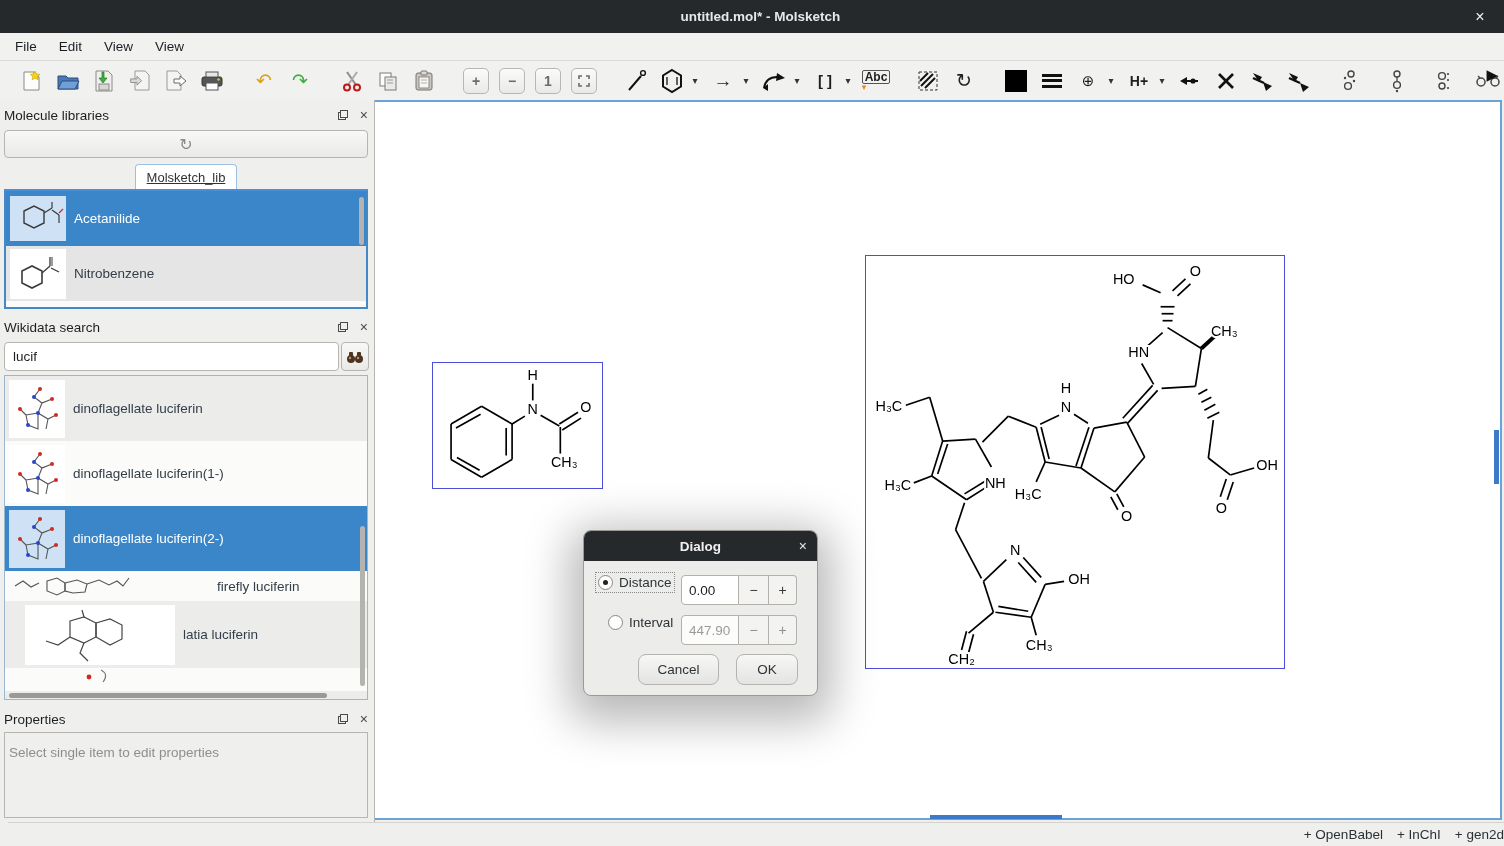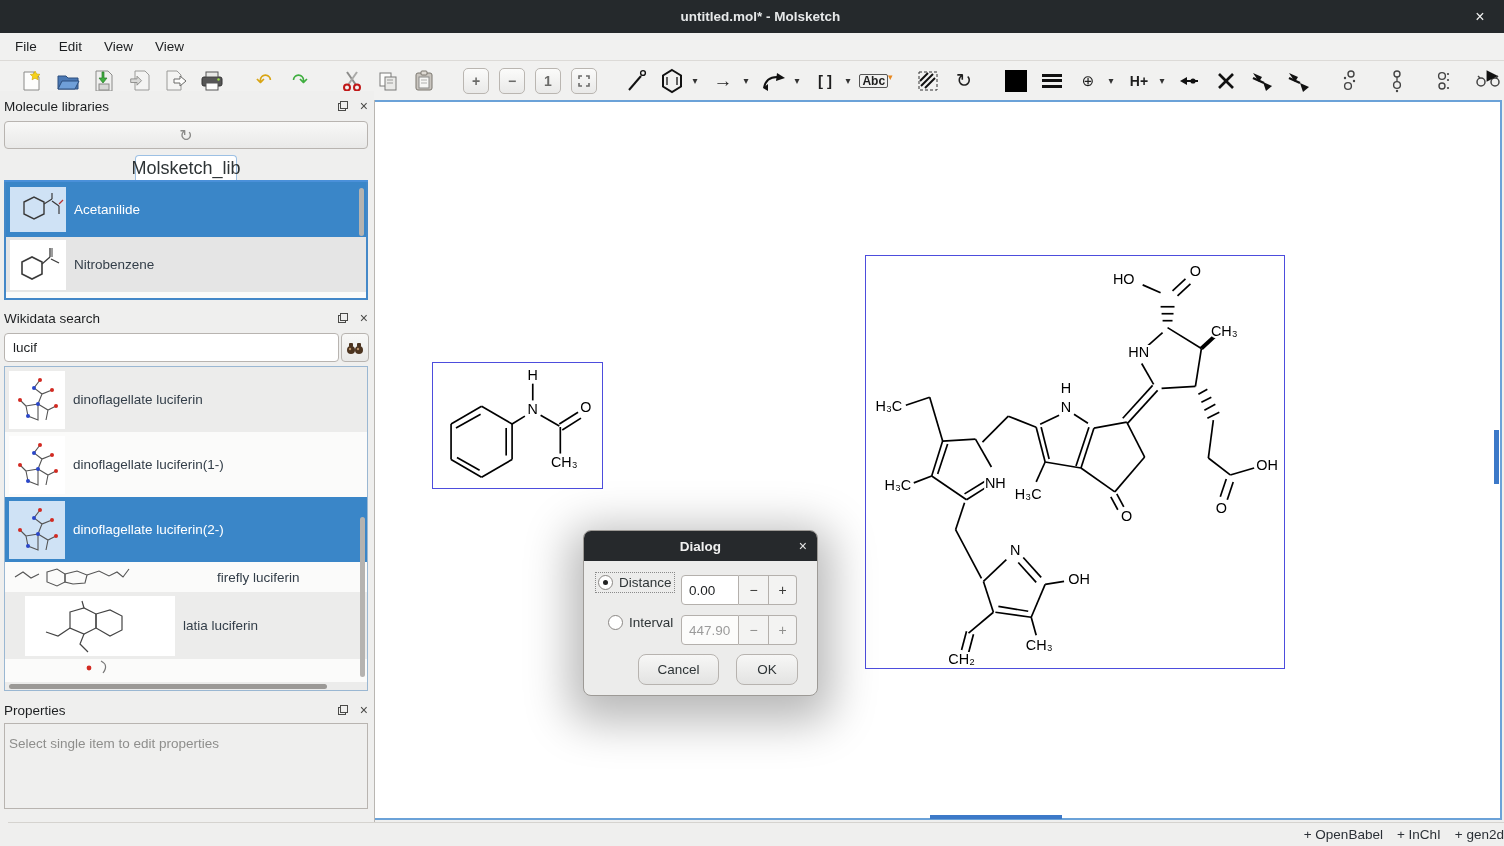--- a/index.html
+++ b/index.html
@@ -16,46 +16,46 @@
   .menu-item { font-size:13.5px; color:#1c1e20; padding:4px 11px; }
 
   
   .toolbar { position:absolute; left:0; top:61px; width:1504px; height:39px; background:#f1f1f0; display:flex; align-items:center; padding-left:14px; }
   .tb { height:30px; min-width:30px; display:flex; align-items:center; justify-content:center; margin:0 3px; color:#1e1e1e; }
   .tb.dd { min-width:14px; margin-left:-2px; font-size:10px; color:#333; }
   .tb-sep { width:1px; height:24px; background:#cfcdc9; margin:0 8px; }
   .tb .glyph { font-size:19px; line-height:1; }
   .tb .glyph.small { font-size:15px; }
   .zbtn { width:26px; height:26px; border:1px solid #bab6b1; border-radius:5px; background:linear-gradient(#fbfbfa,#e9e9e8); display:flex; align-items:center; justify-content:center; font-size:14px; color:#6b6b69; font-weight:700; }
-  .abc-tool { display:flex; flex-direction:row; line-height:1; }
+  .abc-tool { display:flex; flex-direction:column; line-height:1; }
   .abc-tool .abc-txt { font-size:12px; font-weight:700; border:1px solid #555; padding:0 2px; border-radius:2px; }
   .abc-tool .abc-caret { color:#e8871e; font-size:9px; margin-top:-1px; }
   .color-swatch { width:22px; height:22px; background:#000; }
   .lw-icon span { display:block; background:#111; height:3px; width:20px; margin:2.5px 0; }
   .hplus { font-size:14px; font-weight:700; }
   .undo-g { color:#d9a514; }
   .redo-g { color:#3fae3f; }
   .overflow-btn { position:absolute; right:6px; top:66px; font-size:15px; color:#111; }
 
   
-  .dock { position:absolute; left:0; top:91px; width:374px; height:722px; background:#efefee; }
+  .dock { position:absolute; left:0; top:100px; width:374px; height:722px; background:#efefee; }
   .dock-divider { position:absolute; left:374px; top:100px; width:1px; height:722px; background:#b9b6b2; }
   .panel-header { position:absolute; left:4px; right:6px; height:22px; display:flex; align-items:center; }
   .panel-title { font-size:13.5px; color:#1d1f21; }
   .panel-icons { margin-left:auto; display:flex; align-items:center; gap:12px; }
   .float-ic { position:relative; width:10px; height:10px; }
   .float-ic i { position:absolute; width:8px; height:8px; border:1.2px solid #4a4a48; display:block; }
   .float-ic i:first-child { left:0; bottom:0; }
   .float-ic i:last-child { right:0; top:0; background:#efefee; }
   .close-ic { font-size:14px; color:#4a4a48; line-height:1; }
 
   .refresh-btn { position:absolute; left:4px; right:6px; top:30px; height:28px; border:1px solid #b8b4b0; border-radius:4px; background:linear-gradient(#f8f8f7,#e9e9e8); display:flex; align-items:center; justify-content:center; color:#8a8a88; font-size:16px; }
 
   .tabrow { position:absolute; left:4px; right:6px; top:64px; height:26px; }
-  .tabrow .tab { position:absolute; left:131px; width:102px; height:26px; background:#fff; border:1px solid #9cc0e4; border-bottom:none; border-radius:4px 4px 0 0; display:flex; align-items:center; justify-content:center; font-size:18px; color:#2e3436; }
+  .tabrow .tab { position:absolute; left:131px; width:102px; height:26px; background:#fff; border:1px solid #9cc0e4; border-bottom:none; border-radius:4px 4px 0 0; display:flex; align-items:center; justify-content:center; font-size:13px; color:#2e3436;text-decoration:underline; }
   .tab-underline { position:absolute; left:4px; right:6px; top:89px; height:2px; background:#4a90d9; }
 
   .lib-list { position:absolute; left:4px; right:6px; top:91px; height:118px; background:#fbfbfa; border:2px solid #4488c8; border-top:none; overflow:hidden; }
   .wd-list { position:absolute; left:4px; right:6px; top:275px; height:325px; background:#fbfbfa; border:1px solid #9ab7d2; overflow:hidden; position:absolute; }
   .lrow { display:flex; align-items:center; padding-left:4px; }
   .lrow .thumb { background:#fff; margin-right:8px; flex:0 0 auto; display:flex; align-items:center; justify-content:center; }
   .lrow .lbl { font-size:13.5px; color:#333e49; }
   .lrow.sel { background:#3a86c8; }
   .lrow.sel .lbl { color:#fff; }
   .lrow.sel .thumb { background:#cfe2f5; }

